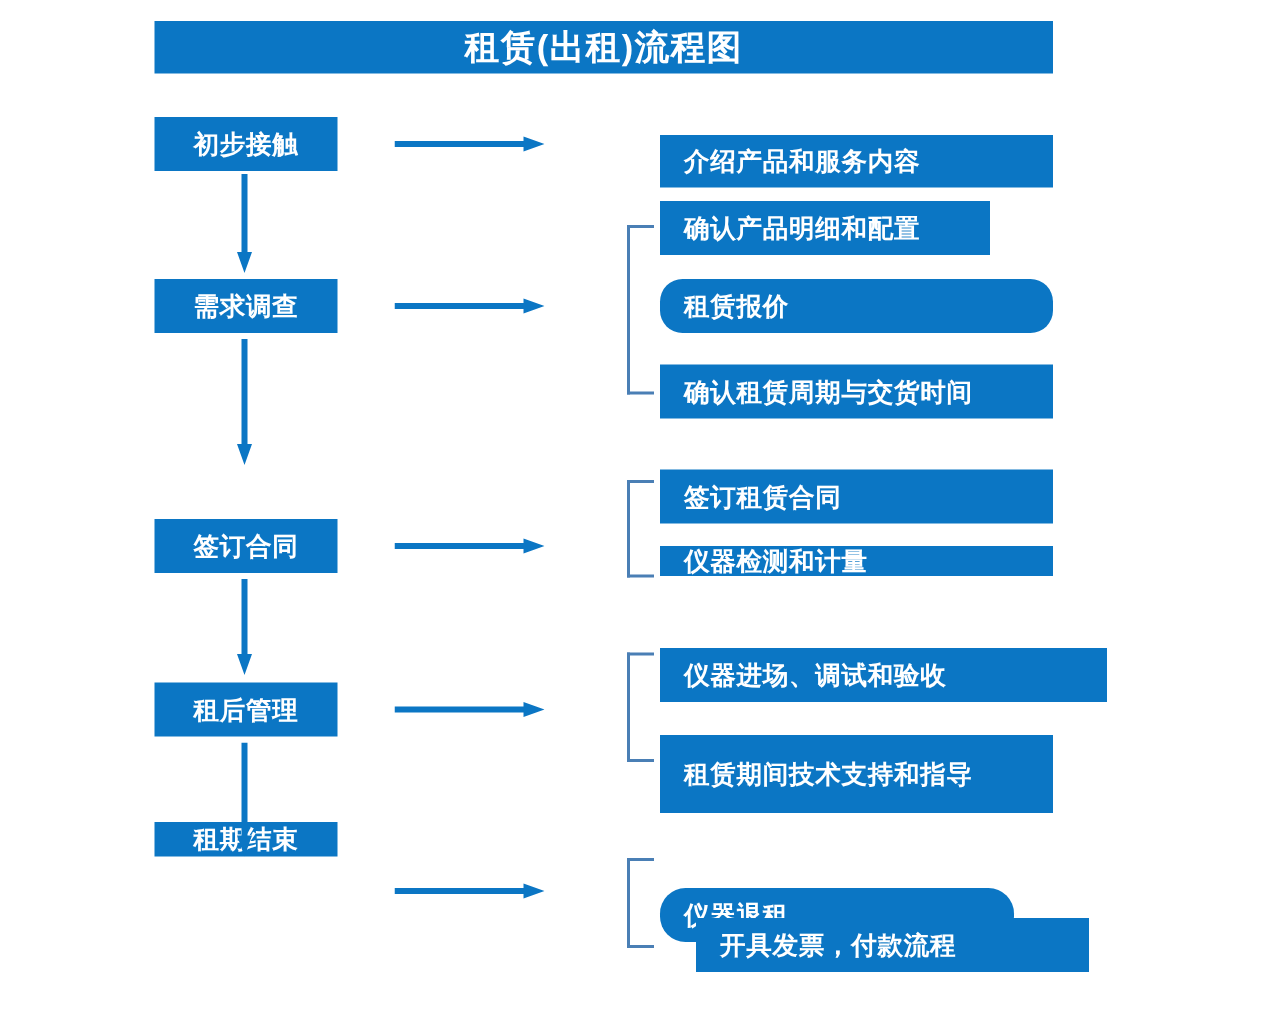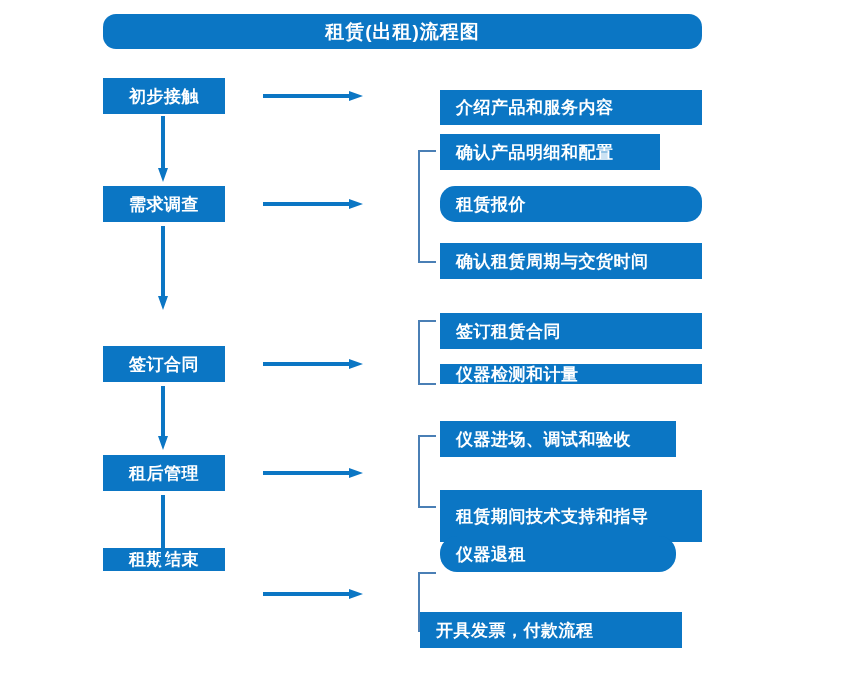--- a/index.html
+++ b/index.html
@@ -23,23 +23,22 @@
     color: #ffffff;
     font-weight: bold;
     display: flex;
     align-items: center;
     box-sizing: border-box;
     letter-spacing: 0.5px;
     white-space: nowrap;
   }
   .title-box {
     justify-content: center;
-    font-size: 19px;
+    font-size: 23px;
     letter-spacing: 1px;
-    border-radius: 13px;
   }
   .stage-box {
     justify-content: center;
     font-size: 17px;
   }
   .detail-box {
     justify-content: flex-start;
     padding-left: 16px;
     font-size: 17px;
   }
@@ -143,21 +142,21 @@
   <div class="box detail-box" style="left:440px; top:134px; width:220px; height:36px;">确认产品明细和配置</div>
 
   <div class="box detail-box" style="left:440px; top:186px; width:262px; height:36px;border-radius:15px;">租赁报价</div>
 
   <div class="box detail-box" style="left:440px; top:243px; width:262px; height:36px;">确认租赁周期与交货时间</div>
 
   <div class="box detail-box" style="left:440px; top:313px; width:262px; height:36px;">签订租赁合同</div>
 
   <div class="box detail-box" style="left:440px; top:364px; width:262px; height:20px;">仪器检测和计量</div>
 
-  <div class="box detail-box" style="left:440px; top:421px; width:236px; height:36px;">仪器进场、调试和验收</div>
+  <div class="box detail-box" style="left:440px; top:432px; width:298px; height:36px;">仪器进场、调试和验收</div>
 
   <div class="box detail-box" style="left:440px; top:490px; width:262px; height:52px;">租赁期间技术支持和指导</div>
 
-  <div class="box detail-box" style="left:440px; top:536px; width:236px; height:36px;border-radius:17px;">仪器退租</div>
+  <div class="box detail-box" style="left:440px; top:592px; width:236px; height:36px;border-radius:17px;">仪器退租</div>
 
-  <div class="box detail-box" style="left:420px; top:612px; width:262px; height:36px;">开具发票，付款流程</div>
+  <div class="box detail-box" style="left:464px; top:612px; width:262px; height:36px;">开具发票，付款流程</div>
 
 </div>
 
 </body></html>

